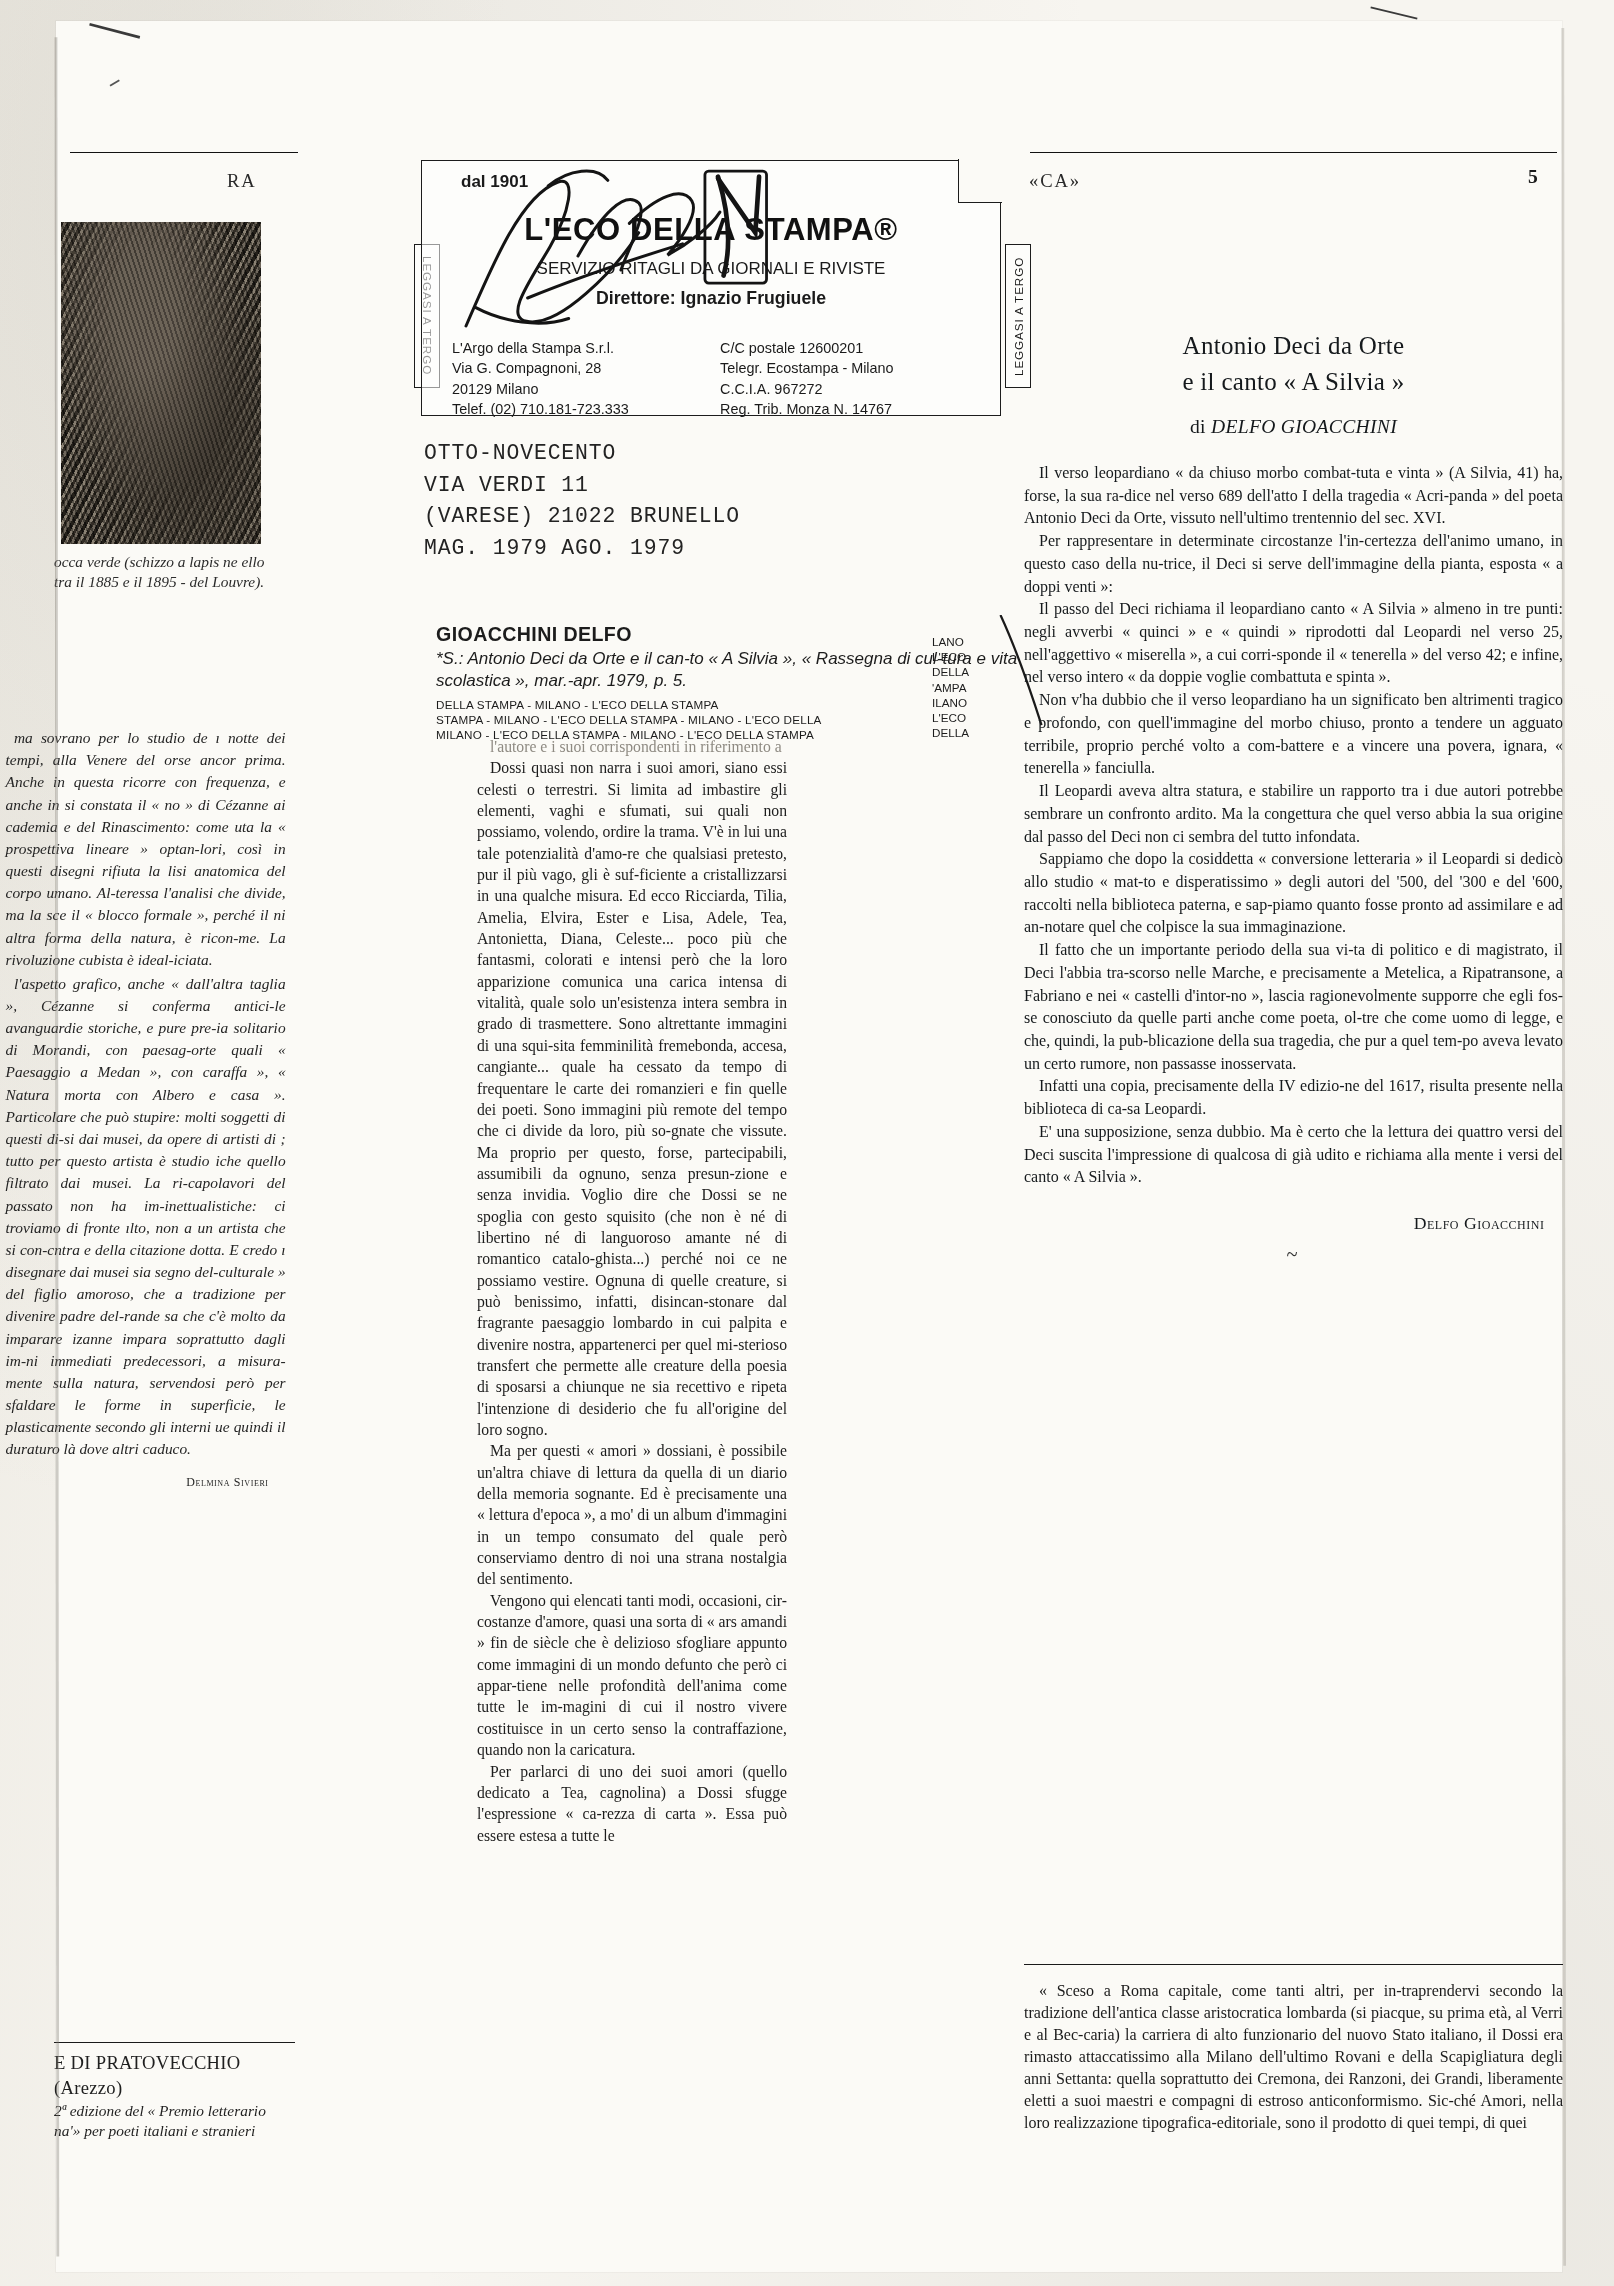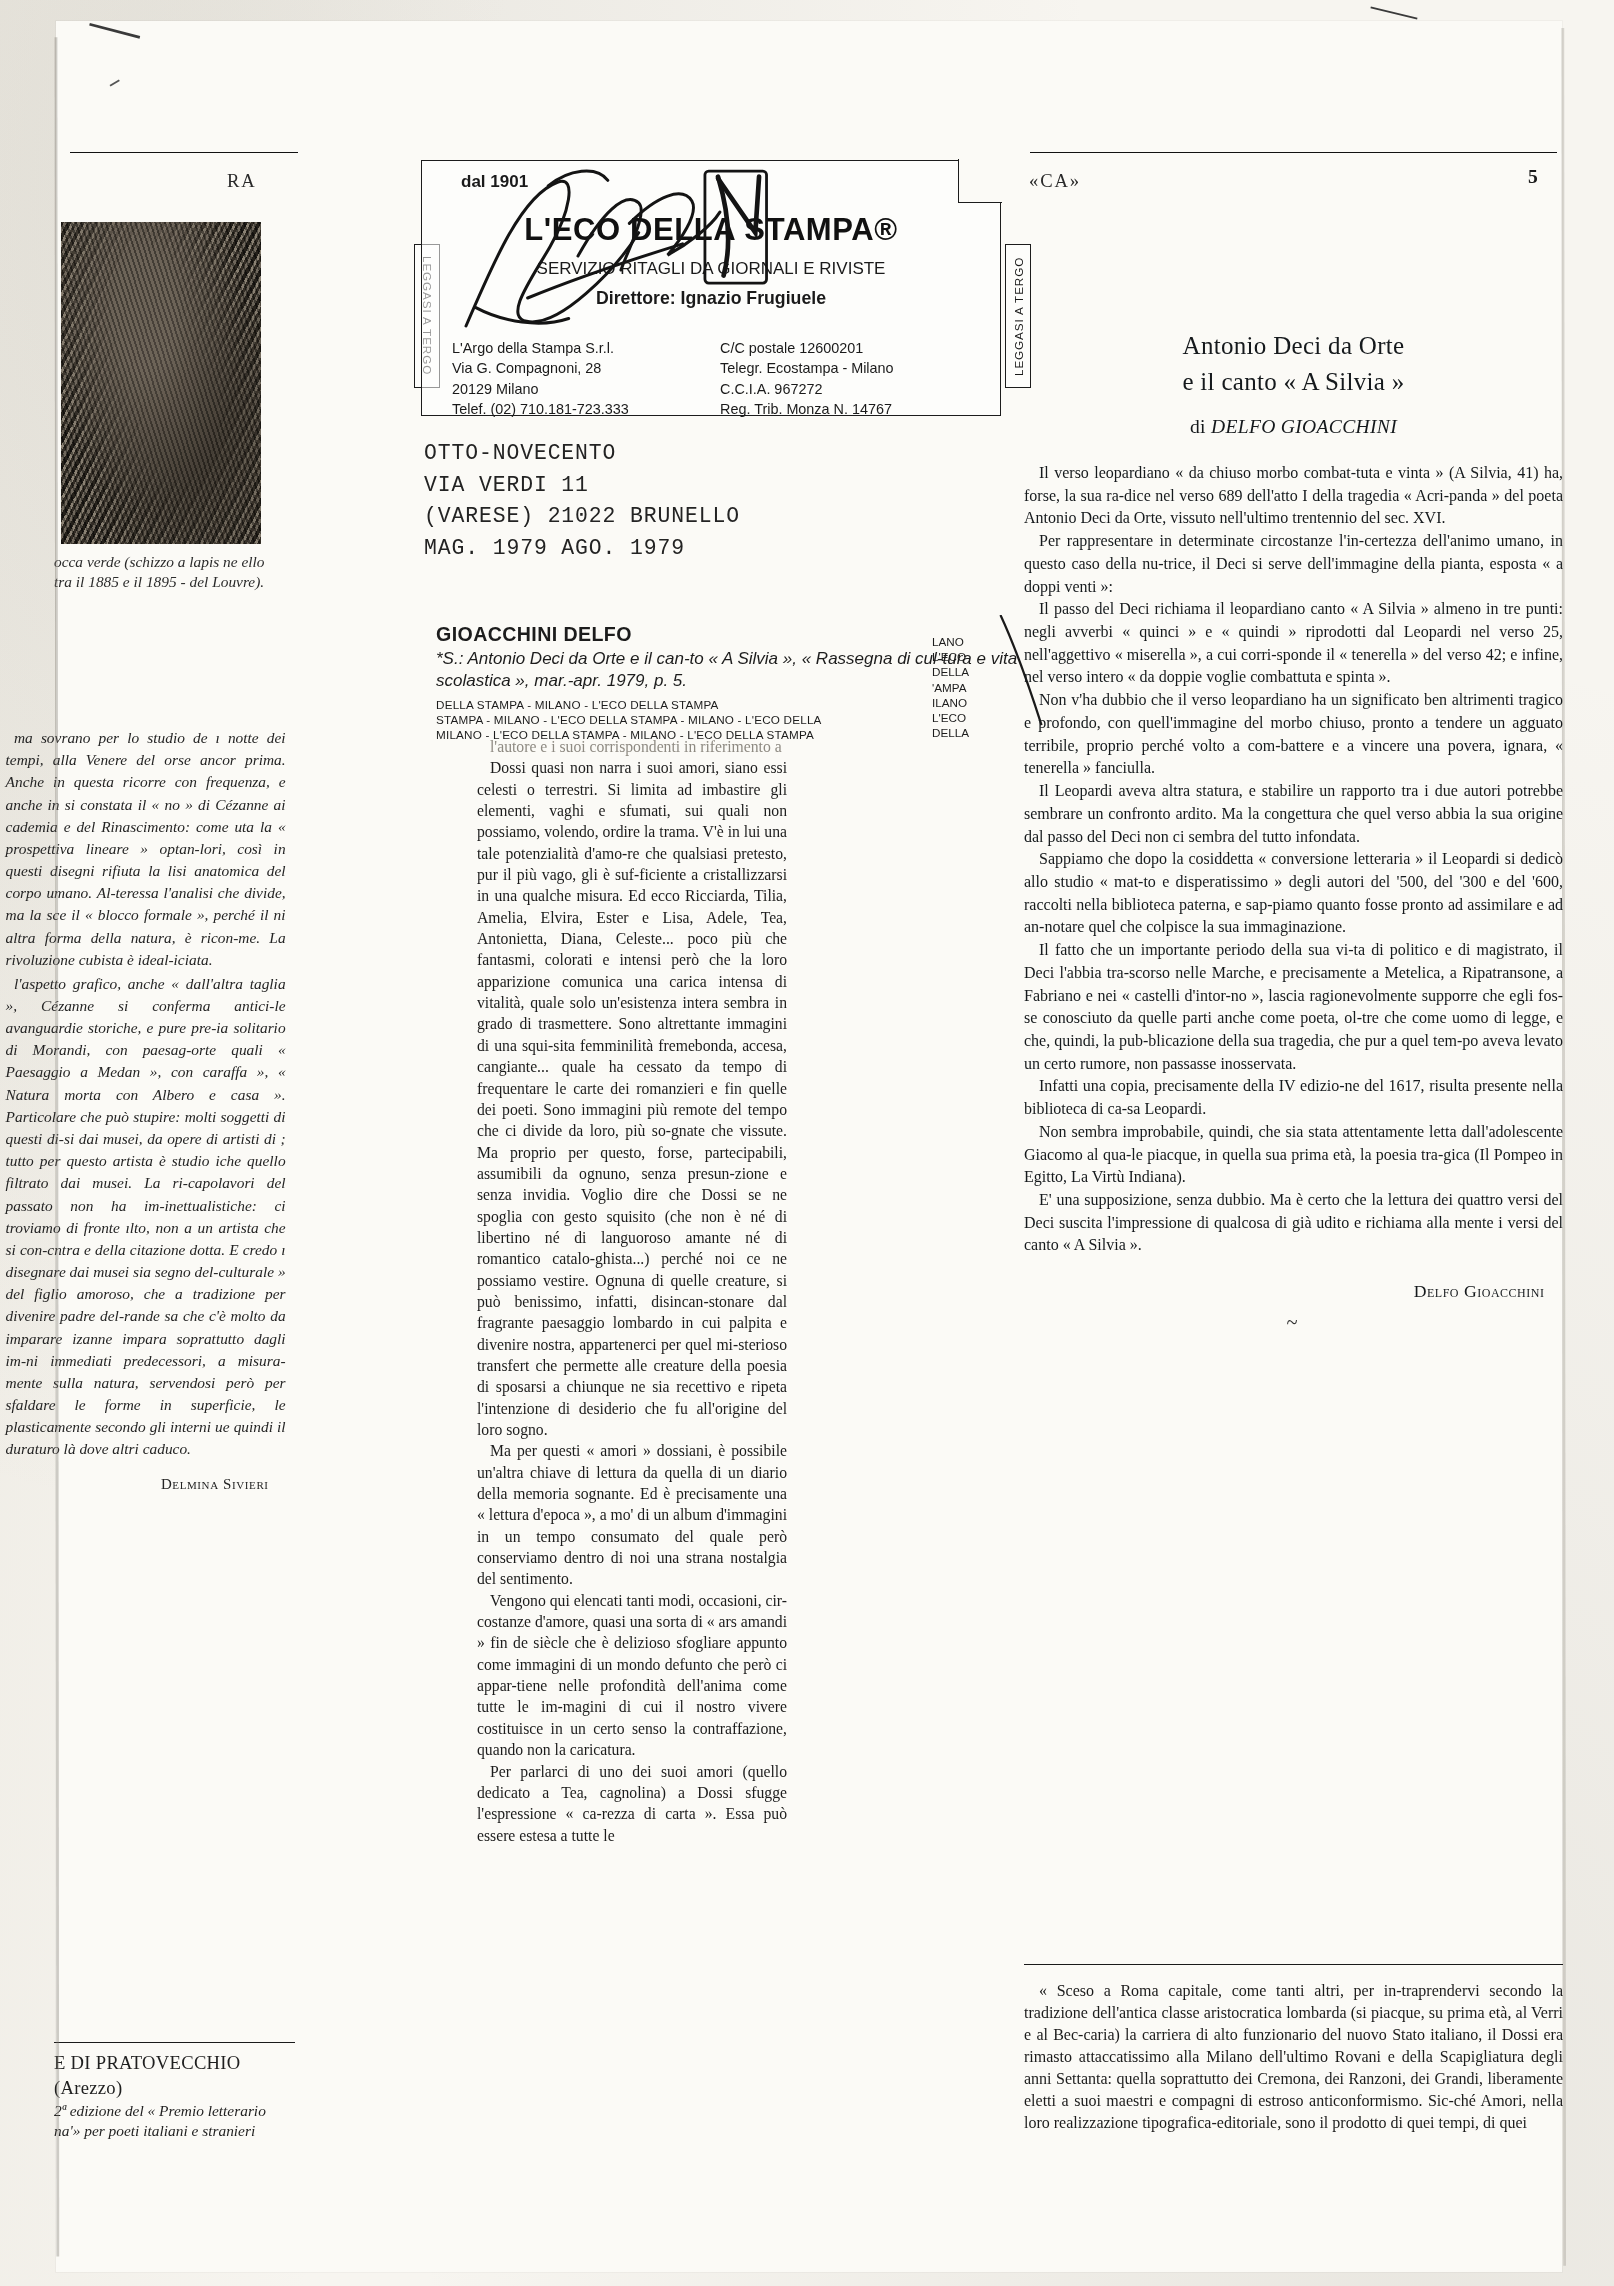--- a/index.html
+++ b/index.html
@@ -135,21 +135,21 @@
     line-height: 1.44;
     text-align: justify;
     color: #242424;
   }
   .col-left-body p { margin: 0 0 1.9px 0; text-indent: 8.4px; }
   .signature-left {
     margin-top: 13px;
     text-align: right;
     font-style: normal;
     font-variant: small-caps;
-    font-size: 15px;
+    font-size: 12px;
     letter-spacing: 0.6px;
     padding-right: 17px;
   }
   .rule-left-bottom {
     position: absolute;
     left: 54px;
     top: 2042px;
     width: 241px;
     border-top: 1.4px solid #1a1a1a;
   }
@@ -529,21 +529,20 @@
     </div>
     <div class="art-body">
       <p>Il verso leopardiano « da chiuso morbo combat-tuta e vinta » (A Silvia, 41) ha, forse, la sua ra-dice nel verso 689 dell'atto I della tragedia « Acri-panda » del poeta Antonio Deci da Orte, vissuto nell'ultimo trentennio del sec. XVI.</p>
       <p>Per rappresentare in determinate circostanze l'in-certezza dell'animo umano, in questo caso della nu-trice, il Deci si serve dell'immagine della pianta, esposta « a doppi venti »:</p>
       <p>Il passo del Deci richiama il leopardiano canto « A Silvia » almeno in tre punti: negli avverbi « quinci » e « quindi » riprodotti dal Leopardi nel verso 25, nell'aggettivo « miserella », a cui corri-sponde il « tenerella » del verso 42; e infine, nel verso intero « da doppie voglie combattuta e spinta ».</p>
       <p>Non v'ha dubbio che il verso leopardiano ha un significato ben altrimenti tragico e profondo, con quell'immagine del morbo chiuso, pronto a tendere un agguato terribile, proprio perché volto a com-battere e a vincere una povera, ignara, « tenerella » fanciulla.</p>
       <p>Il Leopardi aveva altra statura, e stabilire un rapporto tra i due autori potrebbe sembrare un confronto ardito. Ma la congettura che quel verso abbia la sua origine dal passo del Deci non ci sembra del tutto infondata.</p>
       <p>Sappiamo che dopo la cosiddetta « conversione letteraria » il Leopardi si dedicò allo studio « mat-to e disperatissimo » degli autori del '500, del '300 e del '600, raccolti nella biblioteca paterna, e sap-piamo quanto fosse pronto ad assimilare e ad an-notare quel che colpisce la sua immaginazione.</p>
       <p>Il fatto che un importante periodo della sua vi-ta di politico e di magistrato, il Deci l'abbia tra-scorso nelle Marche, e precisamente a Metelica, a Ripatransone, a Fabriano e nei « castelli d'intor-no », lascia ragionevolmente supporre che egli fos-se conosciuto da quelle parti anche come poeta, ol-tre che come uomo di legge, e che, quindi, la pub-blicazione della sua tragedia, che pur a quel tem-po aveva levato un certo rumore, non passasse inosservata.</p>
       <p>Infatti una copia, precisamente della IV edizio-ne del 1617, risulta presente nella biblioteca di ca-sa Leopardi.</p>
-      <p>Non sembra improbabile, quindi, che sia stata attentamente letta dall'adolescente Giacomo al qua-le piacque, in quella sua prima età, la poesia tra-gica (Il Pompeo in Egitto, La Virtù Indiana).</p>
       <p>E' una supposizione, senza dubbio. Ma è certo che la lettura dei quattro versi del Deci suscita l'impressione di qualcosa di già udito e richiama alla mente i versi del canto « A Silvia ».</p>
     </div>
     <div class="art-sign">Delfo Gioacchini</div>
     <div class="squiggle">~</div>
   </div>
 
   <div class="rule-right-bottom"></div>
   <div class="footnote-right">
     <p>« Sceso a Roma capitale, come tanti altri, per in-traprendervi secondo la tradizione dell'antica classe aristocratica lombarda (si piacque, su prima età, al Verri e al Bec-caria) la carriera di alto funzionario del nuovo Stato italiano, il Dossi era rimasto attaccatissimo alla Milano dell'ultimo Rovani e della Scapigliatura degli anni Settanta: quella soprattutto dei Cremona, dei Ranzoni, dei Grandi, liberamente eletti a suoi maestri e compagni di estroso anticonformismo. Sic-ché Amori, nella loro realizzazione tipografica-editoriale, sono il prodotto di quei tempi, di quei</p>
   </div>

